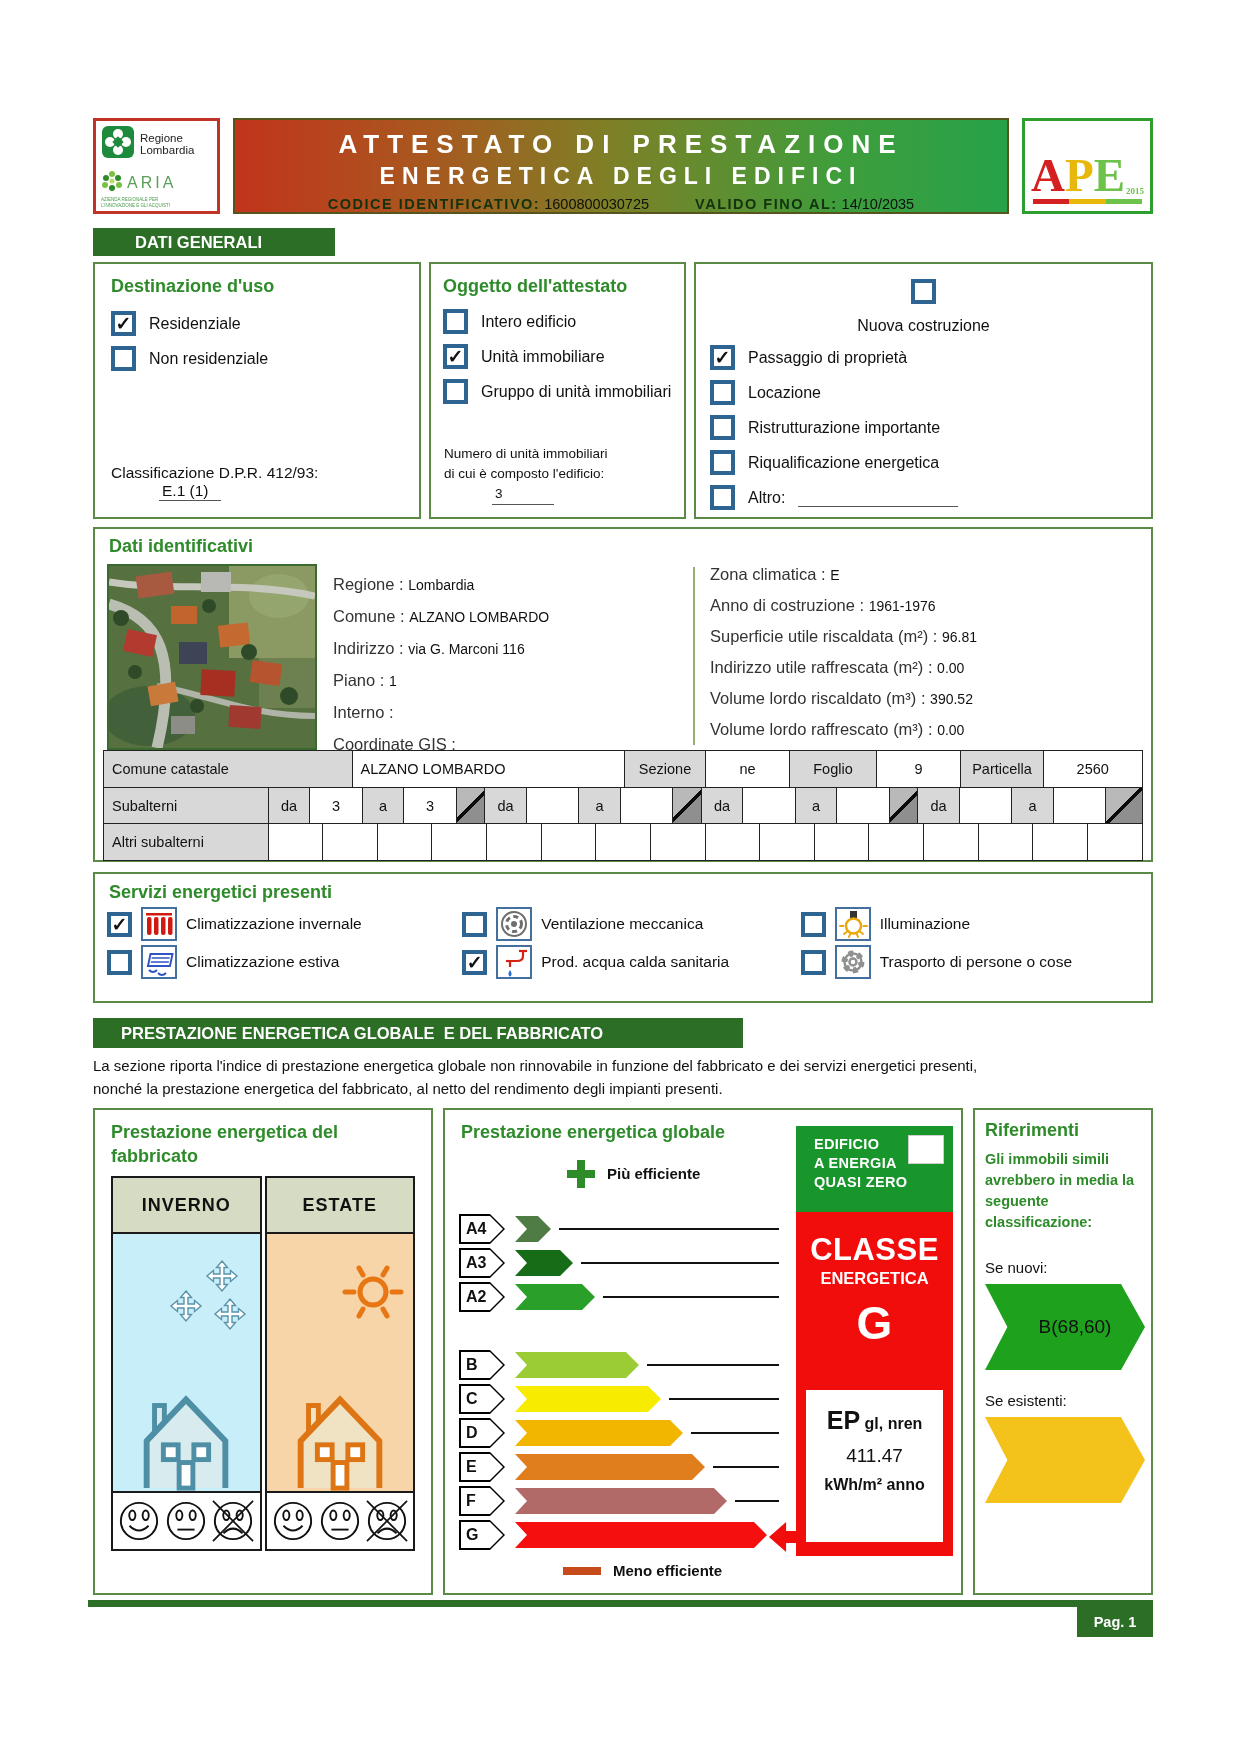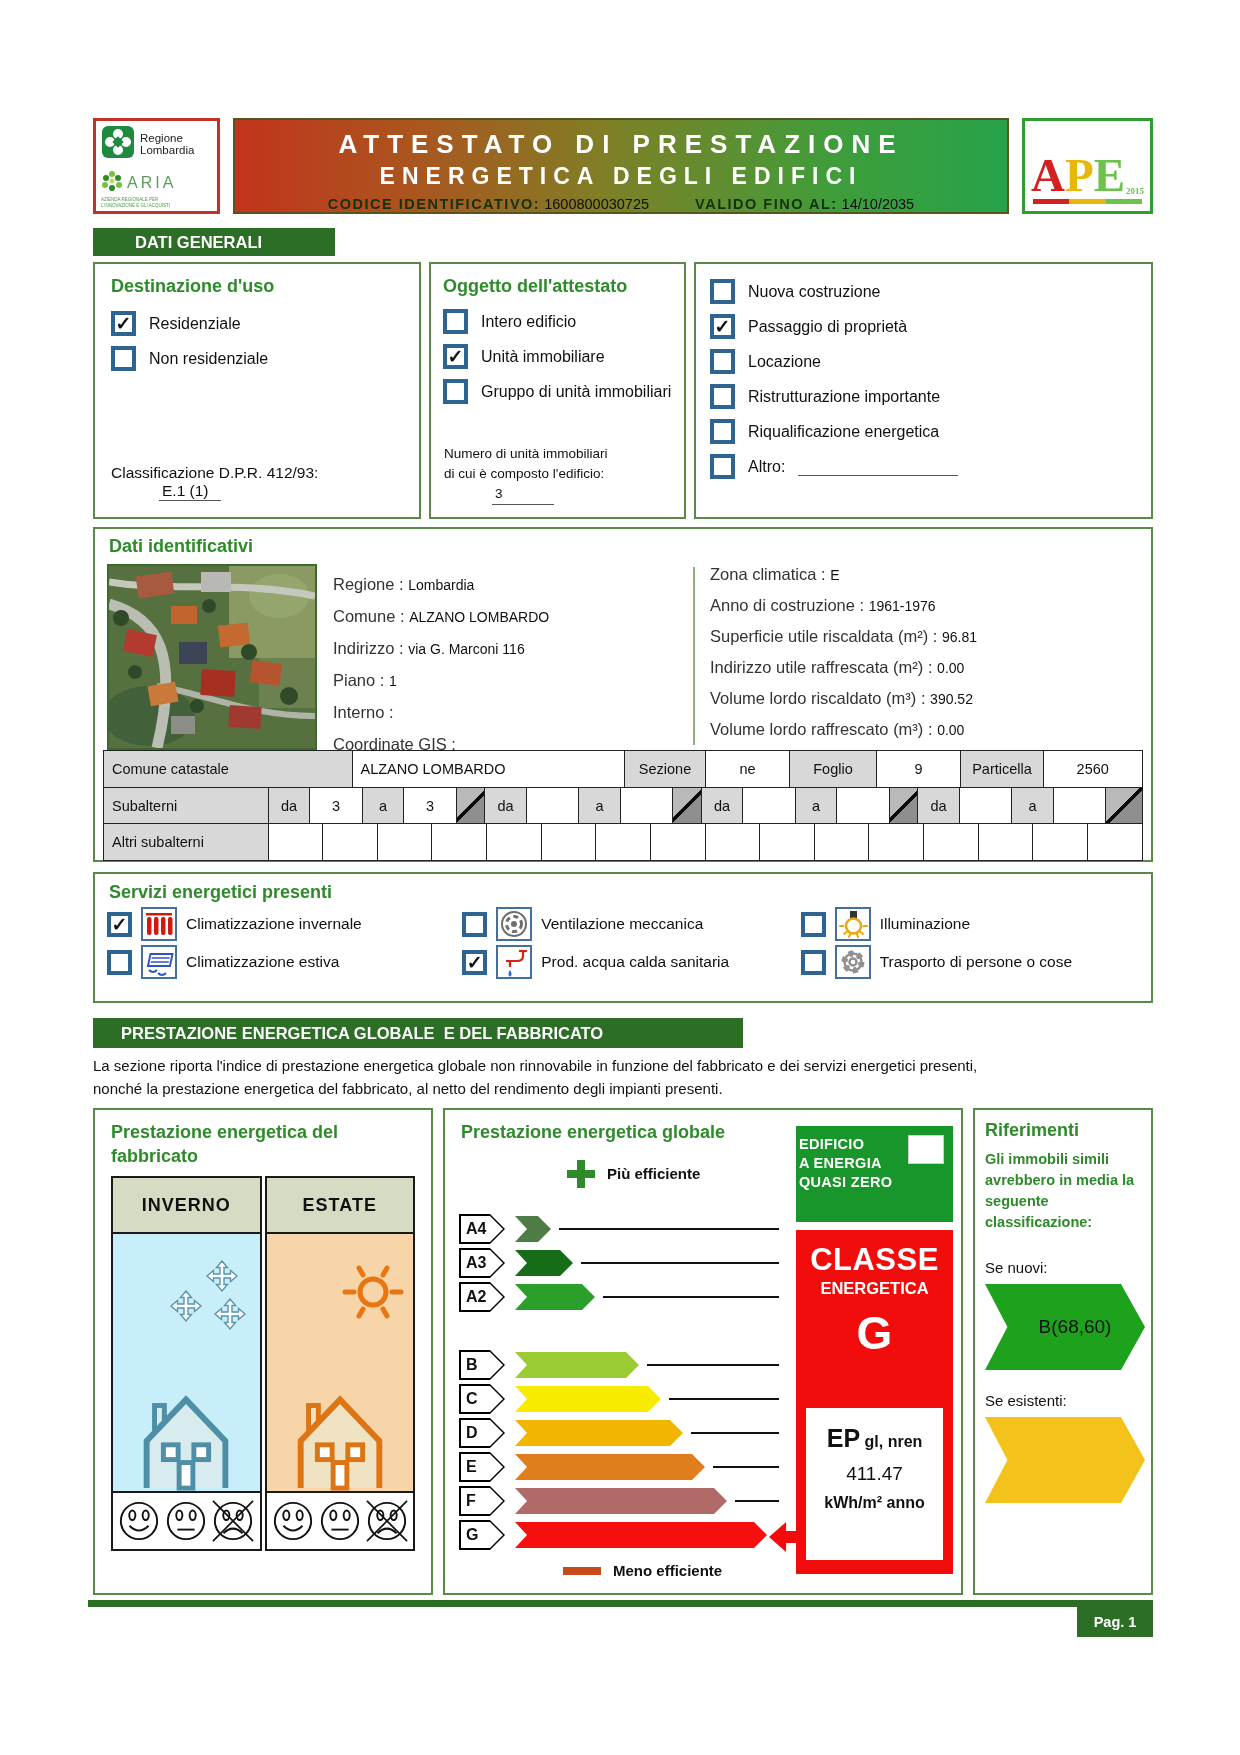--- a/index.html
+++ b/index.html
@@ -106,24 +106,24 @@
   .chip-t{position:absolute;inset:0;display:flex;align-items:center;padding-left:7px;font-size:16px;font-weight:bold;}
   .lbar{position:absolute;left:56px;top:2px;height:26px;
         clip-path:polygon(0 0,calc(100% - 13px) 0,100% 50%,calc(100% - 13px) 100%,0 100%,12px 50%);}
   .lline{position:absolute;top:14px;height:2px;background:#111;}
   .lesslbl{position:absolute;left:168px;bottom:14px;font-size:15px;font-weight:bold;}
   .lessdash{position:absolute;left:118px;bottom:18px;width:38px;height:8px;background:#c64a1a;}
   .red-arrow{position:absolute;width:38px;height:30px;top:412px;background:#f20d0d;
              clip-path:polygon(0 50%,45% 0,45% 30%,100% 30%,100% 70%,45% 70%,45% 100%);}
   
   .nzeb{position:absolute;right:8px;top:16px;width:157px;height:96px;background:#18962b;color:#fff;
-        font-weight:bold;font-size:14.5px;line-height:19px;letter-spacing:.3px;padding:9px 0 0 3px;box-sizing:border-box;}
+        font-weight:bold;font-size:14.5px;line-height:19px;letter-spacing:.3px;padding:9px 0 0 18px;box-sizing:border-box;}
   .nzeb-cb{position:absolute;top:9px;right:9px;width:34px;height:27px;background:#fff;border:1px solid #cfcfcf;}
-  .classe{position:absolute;right:8px;top:120px;width:157px;height:344px;background:#f20d0d;color:#fff;
-          text-align:center;box-sizing:border-box;padding-top:12px;}
+  .classe{position:absolute;right:8px;top:102px;width:157px;height:344px;background:#f20d0d;color:#fff;
+          text-align:center;box-sizing:border-box;padding-top:20px;}
   .cl1{font-size:31px;font-weight:bold;letter-spacing:.5px;}
   .cl2{font-size:16.5px;font-weight:bold;margin-top:1px;}
   .clG{font-size:46px;font-weight:bold;margin-top:8px;}
   .ep{position:absolute;left:10px;right:10px;bottom:14px;height:152px;background:#fff;color:#111;padding-top:16px;box-sizing:border-box;}
   .ep-big{font-size:25px;font-weight:bold;}
   .ep-sub{font-size:16px;font-weight:bold;}
   .ep-val{font-size:19px;margin-top:10px;}
   .ep-unit{font-size:16px;font-weight:bold;margin-top:9px;}
   
   .rif-txt{color:#2e8b2a;font-weight:bold;font-size:14.5px;line-height:21px;margin-top:8px;}
@@ -250,21 +250,21 @@
       </div>
       <div class="numline">
         <div>Numero di unità immobiliari</div>
         <div><span>di cui è composto l'edificio:</span>
           <span class="uline">3</span>
         </div>
       </div>
     </div>
 
     <div class="gbox box-mot">
-      <div class="opt" style="margin-top:6px;">
+      <div class="opt" style="margin-top:6px;flex-direction:column;">
         <span class="cb"></span>
         <span>Nuova costruzione</span>
       </div>
       <div class="opt">
         <span class="cb">✓</span>
         <span>Passaggio di proprietà</span>
       </div>
       <div class="opt">
         <span class="cb"></span>
         <span>Locazione</span>

